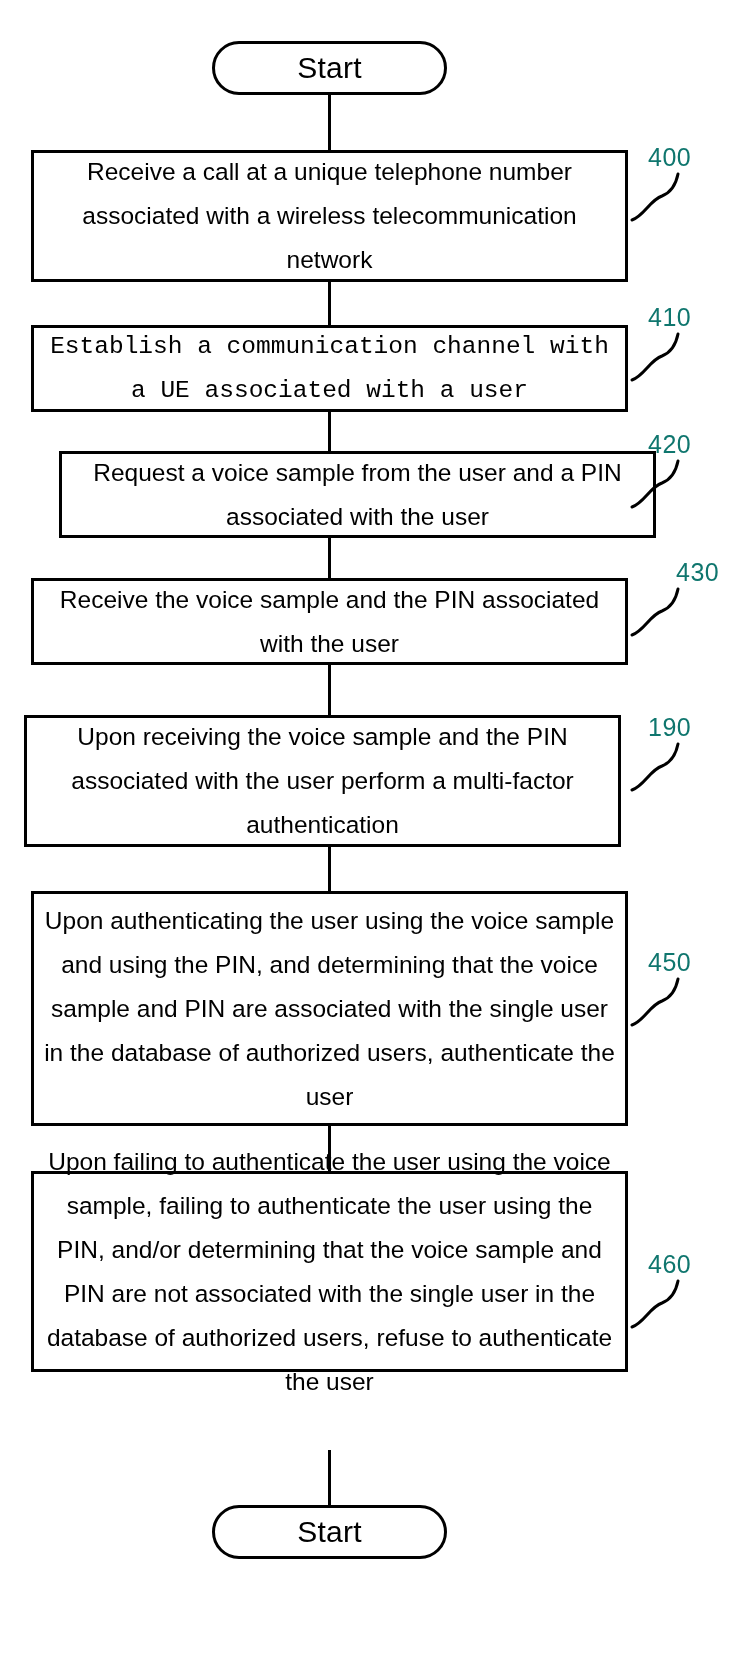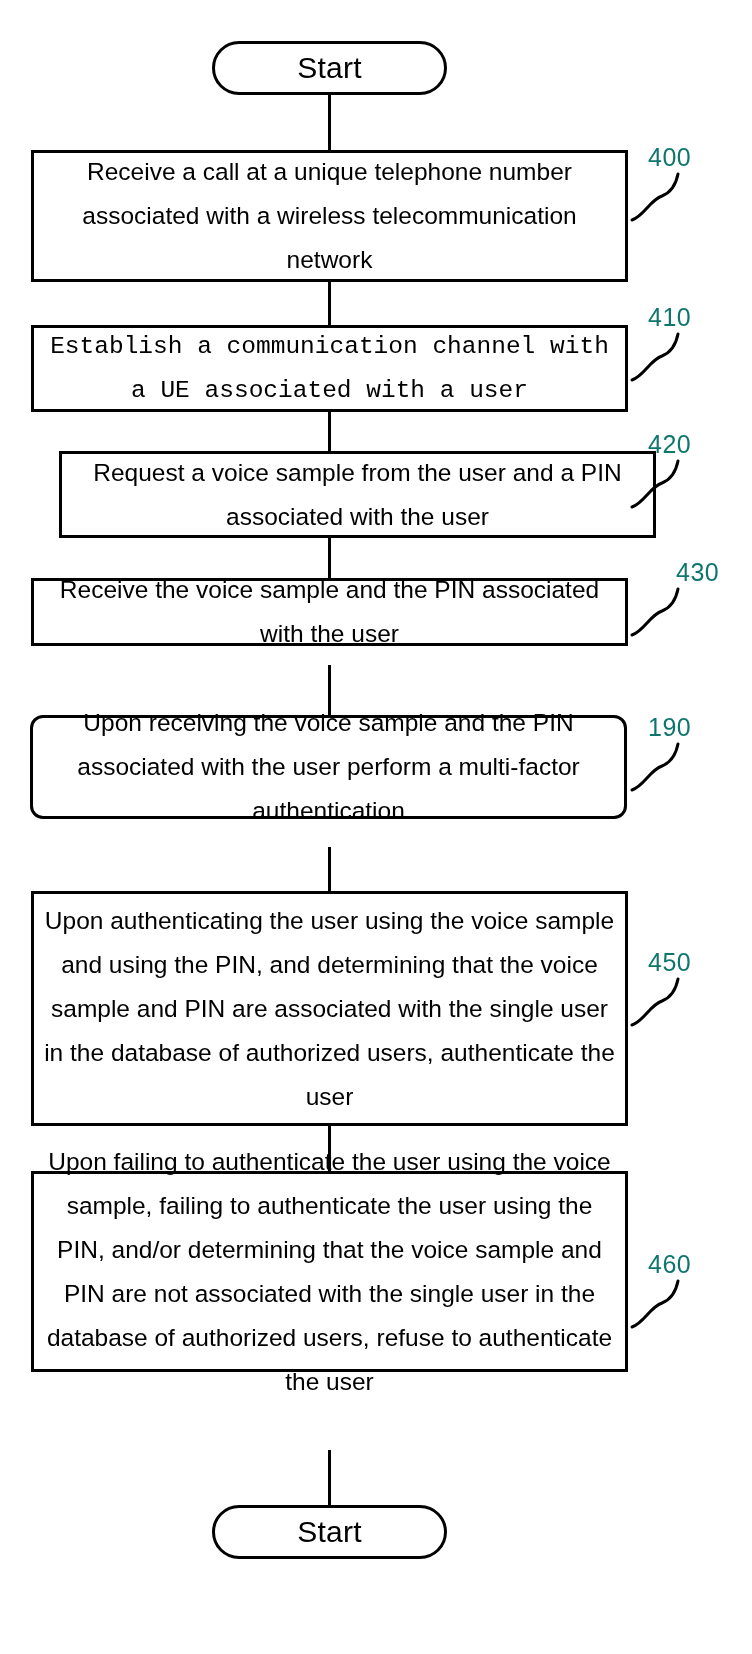--- a/index.html
+++ b/index.html
@@ -112,31 +112,31 @@
   <div class="process" style="left:31px; top:451px; width:597px; height:87px;margin-left:28px;">
     <span class="process-text">Request a voice sample from the user and a PIN associated with the user</span>
   </div>
   <div class="ref-num" style="left:648px; top:430px;">420</div>
   <svg class="ref-leader" style="left:628px; top:459px; width:62px; height:52px;" viewBox="0 0 62 52">
     <path d="M 4 48 C 16 44, 22 28, 34 24 C 44 20, 48 12, 50 2"></path>
   </svg>
 
   <div class="connector" style="top:538px; height:40px;"></div>
 
-  <div class="process" style="left:31px; top:578px; width:597px; height:68px;">
+  <div class="process" style="left:31px; top:578px; width:597px; height:87px;">
     <span class="process-text">Receive the voice sample and the PIN associated with the user</span>
   </div>
   <div class="ref-num" style="left:648px; top:558px;margin-left:28px;">430</div>
   <svg class="ref-leader" style="left:628px; top:587px; width:62px; height:52px;" viewBox="0 0 62 52">
     <path d="M 4 48 C 16 44, 22 28, 34 24 C 44 20, 48 12, 50 2"></path>
   </svg>
 
   <div class="connector" style="top:665px; height:50px;"></div>
 
-  <div class="process" style="left:30px; top:715px; width:597px; height:104px;border-radius:13px;">
+  <div class="process" style="left:24px; top:715px; width:597px; height:132px;">
     <span class="process-text">Upon receiving the voice sample and the PIN associated with the user perform a multi-factor authentication</span>
   </div>
   <div class="ref-num" style="left:648px; top:713px;">190</div>
   <svg class="ref-leader" style="left:628px; top:742px; width:62px; height:52px;" viewBox="0 0 62 52">
     <path d="M 4 48 C 16 44, 22 28, 34 24 C 44 20, 48 12, 50 2"></path>
   </svg>
 
   <div class="connector" style="top:847px; height:44px;"></div>
 
   <div class="process" style="left:31px; top:891px; width:597px; height:235px;">

